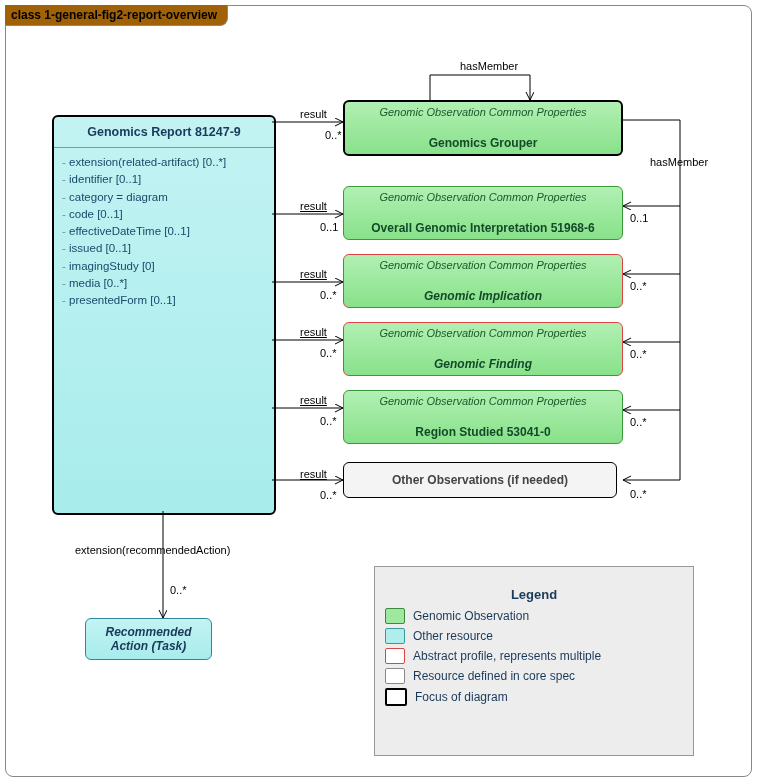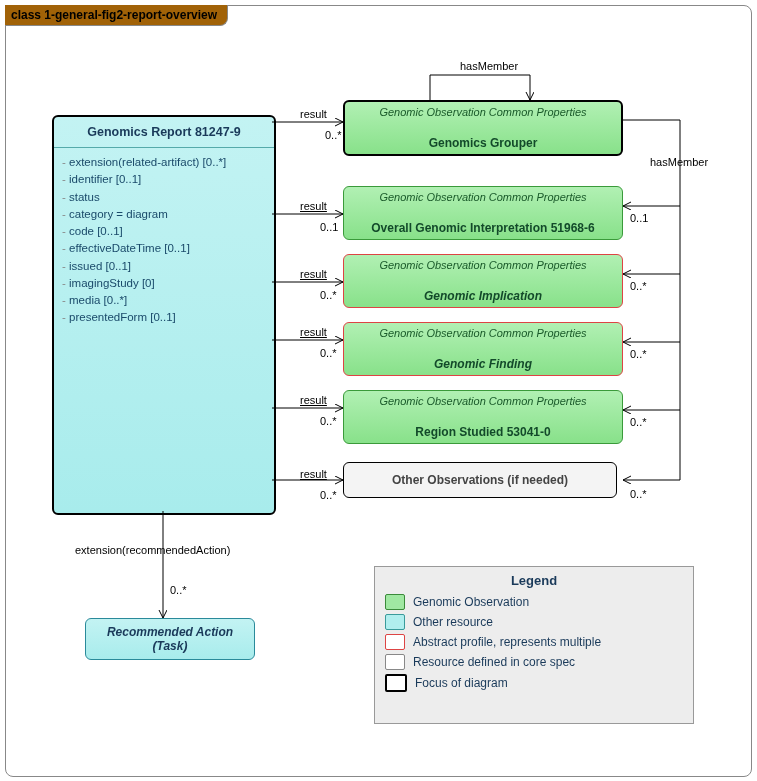--- a/index.html
+++ b/index.html
@@ -107,24 +107,24 @@
     font-style: italic;
     color: #1a3a5a;
     padding: 6px;
     box-sizing: border-box;
   }
   .legend {
     position: absolute;
     left: 374px;
     top: 566px;
     width: 320px;
-    height: 158px;
+    height: 190px;
     background: #ededed;
     border: 1px solid #999;
-    padding: 6px 10px;
+    padding: 20px 10px;
     box-sizing: border-box;
     color: #1a3a5a;
   }
   .legend-title {
     text-align: center;
     font-weight: bold;
     font-size: 13px;
     margin-bottom: 6px;
   }
   .legend-row {
@@ -162,21 +162,20 @@
 <body>
 
 <div class="outer-frame"></div>
 <div class="frame-title">class 1-general-fig2-report-overview</div>
 
 <div class="main-class">
   <div class="main-class-title">Genomics Report 81247-9</div>
   <div class="attr-list">
     <div>extension(related-artifact) [0..*]</div>
     <div>identifier [0..1]</div>
-    <div>status</div>
     <div>category = diagram</div>
     <div>code [0..1]</div>
     <div>effectiveDateTime [0..1]</div>
     <div>issued [0..1]</div>
     <div>imagingStudy [0]</div>
     <div>media [0..*]</div>
     <div>presentedForm [0..1]</div>
   </div>
 </div>
 
@@ -202,21 +201,21 @@
 
 <div class="green-box" style="left:343px; top:390px; width:280px;">
   <div class="box-stereo">Genomic Observation Common Properties</div>
   <div class="box-name">Region Studied 53041-0</div>
 </div>
 
 <div class="white-box" style="left:343px; top:462px; width:274px;">
   <span>Other Observations (if needed)</span>
 </div>
 
-<div class="cyan-box" style="left:85px; top:618px; width:170px;">
+<div class="cyan-box" style="left:85px; top:618px; width:127px;">
   <span>Recommended Action (Task)</span>
 </div>
 
 <div class="legend">
   <div class="legend-title">Legend</div>
   <div class="legend-row">
       <div class="legend-swatch sw-green"></div>
       <span>Genomic Observation</span>
     </div>
   <div class="legend-row">

